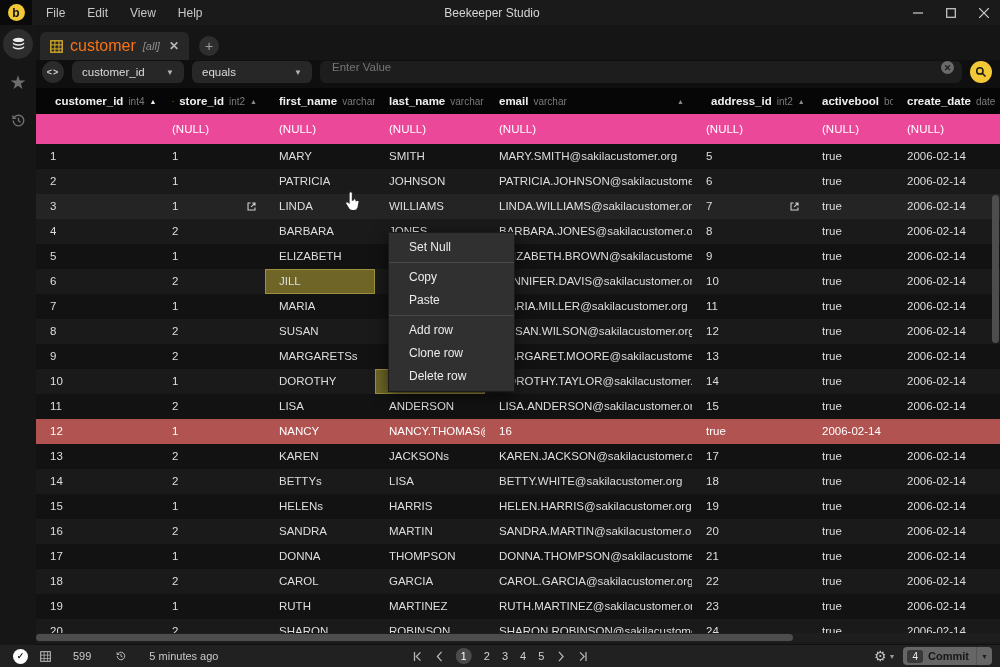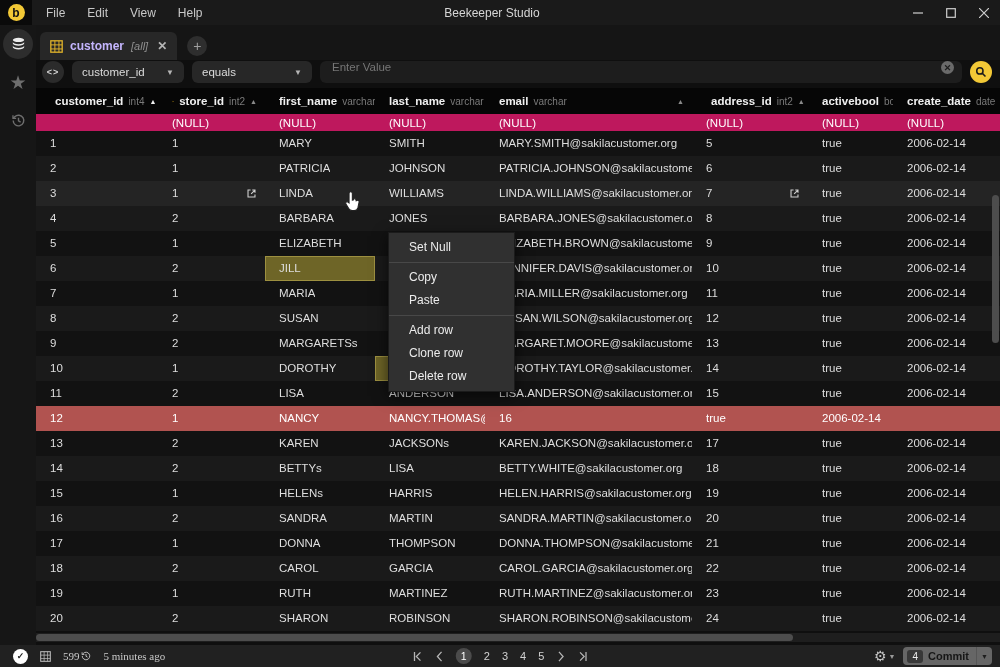--- a/index.html
+++ b/index.html
@@ -26,21 +26,21 @@
   .db-circle { width:30px; height:30px; border-radius:50%; background:#2d2d2d; display:flex; align-items:center; justify-content:center; }
   .star-glyph { color:#6e6e6e; font-size:19px; }
 
   
   .main { position:absolute; top:25px; left:36px; right:0; bottom:22px; background:#0f0f0f; }
 
   
   .tabbar { height:35px; background:#151515; display:flex; align-items:flex-end; padding-left:4px; }
   .tab { height:28px; background:#272727; border-radius:6px 6px 0 0; display:flex; align-items:center;
          padding:0 10px; gap:7px; }
-  .tab-label { font-size:12px; font-weight:bold; color:#c4b5fd; }
+  .tab-label { font-size:16px; font-weight:normal; color:#f97316; }
   .tab-scope { font-size:11px; font-style:italic; color:#8f8f8f; }
   .tab-close { color:#b5b5b5; font-size:12px; font-weight:bold; margin-left:2px; }
   .tab-plus { width:20px; height:20px; border-radius:50%; background:#2e2e2e; color:#a0a0a0;
               font-size:14px; display:flex; align-items:center; justify-content:center; margin:0 0 4px 10px; }
 
   
   .filterbar { height:28px; background:#0f0f0f; display:flex; align-items:center; gap:8px; padding:0 8px 4px 6px; }
   .code-btn { width:22px; height:22px; border-radius:50%; background:#2b2b2b; color:#d8d8d8;
               font-size:9px; font-weight:bold; display:flex; align-items:center; justify-content:center; letter-spacing:1px; }
   .fselect { height:22px; background:#272727; border-radius:6px; display:flex; align-items:center;
@@ -57,21 +57,21 @@
   
   .grid { position:relative; height:557px; overflow:hidden; }
   .trow { display:grid; grid-template-columns:122px 107px 110px 110px 207px 116px 85px minmax(100px,1fr); }
   .thead { height:26px; background:#060606; }
   .hcell { display:flex; align-items:center; padding:0 8px 0 14px; gap:5px; overflow:hidden; }
   .hname { font-size:11.5px; font-weight:bold; color:#f0f0f0; white-space:nowrap; }
   .htype { font-size:10px; color:#7a7a7a; white-space:nowrap; }
   .harrow { margin-left:auto; font-size:7px; color:#8a8a8a; }
   .harrow.active { color:#f2f2f2; }
 
-  .insert-row { height:17px; background:#be185d; }
+  .insert-row { height:30px; background:#ec4899; }
   .insert-row .cell { line-height:26px; color:#ffffff; }
 
   .row { height:25px; }
   .row.alt0 { background:#121212; }
   .row.alt1 { background:#1a1a1a; }
   .row.selected { background:#242424; }
   .row.deleted { background:#b15350; }
   .row.deleted .cell { color:#ffffff; }
   .cell { font-size:11.5px; color:#dedede; line-height:25px; padding-left:14px; white-space:nowrap;
           overflow:hidden; position:relative; display:flex; align-items:center; gap:6px; }
@@ -92,21 +92,21 @@
 
   
   .cursor { position:absolute; left:343px; top:190px; z-index:40; pointer-events:none; }
 
   
   .statusbar { position:absolute; left:0; right:0; bottom:0; height:22px; background:#212121;
                display:flex; align-items:center; font-size:11px; color:#c9c9c9; }
   .check-circle { width:15px; height:15px; border-radius:50%; background:#ffffff; color:#1a1a1a;
                   font-size:9px; font-weight:bold; display:flex; align-items:center; justify-content:center;
                   margin:0 12px 0 13px; }
-  .sb-item { display:flex; align-items:center; gap:12px; margin-right:0;font-family:Liberation Serif, serif; }
+  .sb-item { display:flex; align-items:center; gap:22px; margin-right:24px; }
   .pager { position:absolute; left:50%; transform:translateX(-50%); display:flex; align-items:center; gap:12px; }
   .page-num { font-size:11px; color:#d2d2d2; }
   .page-current { width:16px; height:16px; border-radius:50%; background:#4b4b4b; color:#fff;
                   display:flex; align-items:center; justify-content:center; font-size:10.5px; }
   .pg-btn { display:flex; align-items:center; }
   .sb-right { margin-left:auto; display:flex; align-items:center; gap:8px; padding-right:8px; }
   .gear { color:#c4c4c4; font-size:14px; display:flex; align-items:center; gap:2px; }
   .gear .caret { font-size:7px; color:#999; }
   .commit-btn { height:18px; background:#666666; border-radius:4px; display:flex; align-items:center; overflow:hidden; }
   .commit-count { background:#383838; color:#eee; font-size:10px; border-radius:3px; padding:1px 5px; margin:0 5px 0 4px; }

